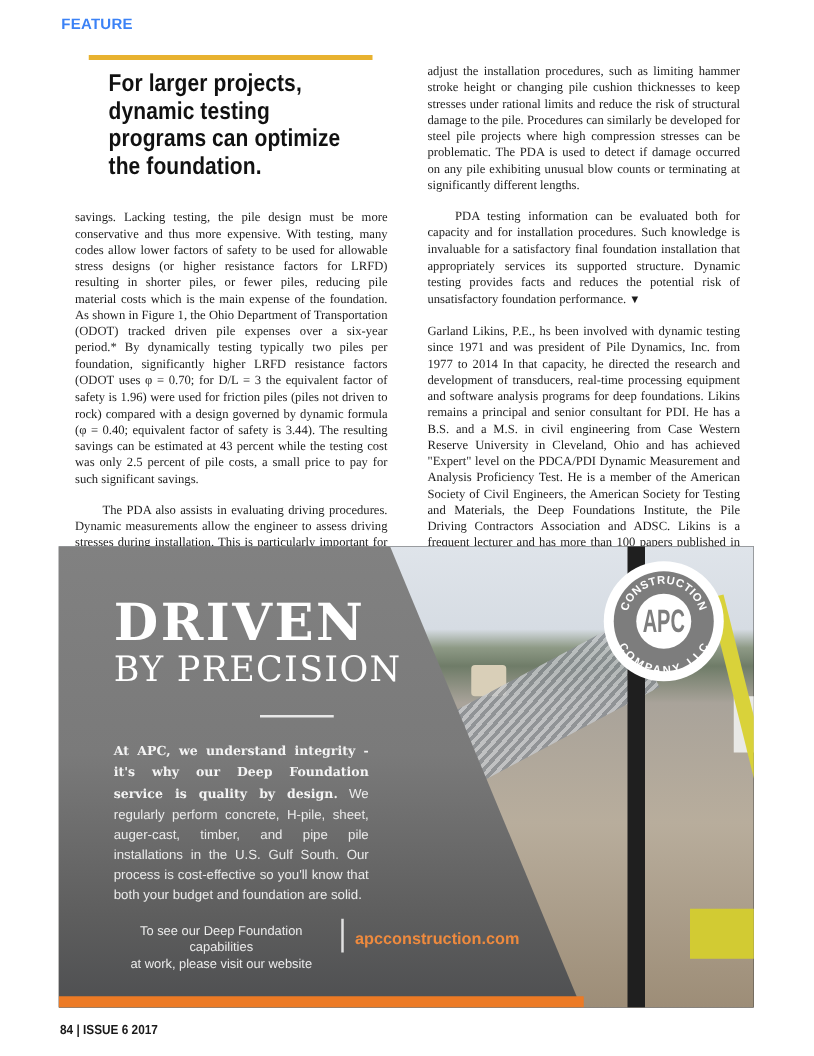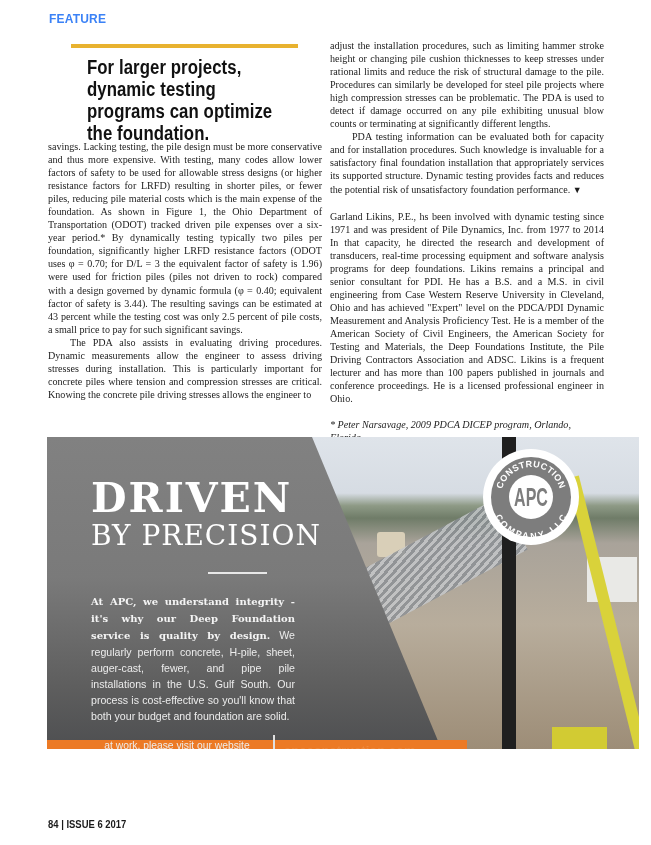--- a/index.html
+++ b/index.html
@@ -5,30 +5,30 @@
   html, body { margin: 0; padding: 0; background: #ffffff; }
   body { width: 651px; height: 845px; position: relative; overflow: hidden; font-family: "Liberation Serif", serif; color: #1a1a1a; }
 
   .section-label { position: absolute; left: 49px; top: 12px; font-family: "Liberation Sans", sans-serif; font-weight: bold; font-size: 12px; letter-spacing: 0.2px; color: #3b82f6; }
 
   .pullquote { position: absolute; left: 71px; top: 44px; width: 227px; text-align: left; }
   .pullquote-rule { height: 4px; background: #e8b22f; margin-bottom: 8px; }
   .pullquote-text { font-family: "Liberation Sans", sans-serif; font-weight: bold; font-size: 19.5px; line-height: 22px; color: #111; transform: scaleX(0.86); transform-origin: center top; letter-spacing: 0.1px; }
 
   .col { position: absolute; font-size: 10.1px; line-height: 13.05px; text-align: justify; color: #1c1c1c; }
-  .col p { margin: 0; }
+  .col p { margin: 12px; }
   .col p.indent { text-indent: 22px; }
-  .col-left { left: 48px; top: 140px; width: 274px; }
+  .col-left { left: 48px; top: 156px; width: 274px; }
   .col-right { left: 330px; top: 39px; width: 274px; }
   .bio { margin-top: 13px !important; }
   .footnote { font-style: italic; margin-top: 13px !important; text-align: left; }
   .end-mark { font-style: normal; font-size: 9px; }
 
   
-  .ad { position: absolute; left: 47px; top: 437px; width: 556px; height: 312px; overflow: hidden; background: #000000; padding-left: 36px; }
+  .ad { position: absolute; left: 47px; top: 437px; width: 556px; height: 369px; overflow: hidden; background: #000000; }
   .ad-photo { position: absolute; inset: 0; background:
       linear-gradient(180deg, #dfe4ea 0%, #d6dce3 18%, #8e9a86 22%, #6f7c68 26%, #a9a39a 34%, #b8ad9c 60%, #9d8d77 100%); }
   .ad-photo .tower { position: absolute; left: 455px; top: 0; width: 14px; height: 369px; background: #1f1f1f; }
   .ad-photo .crane-boom { position: absolute; left: 520px; top: 40px; width: 12px; height: 290px; background: #d9d23a; transform: rotate(-14deg); transform-origin: top; }
   .ad-photo .crane-body { position: absolute; left: 505px; top: 290px; width: 55px; height: 40px; background: #d2cb33; }
   .ad-photo .pipes { position: absolute; left: 290px; top: 150px; width: 200px; height: 60px; background: repeating-linear-gradient(160deg, #c5c8cc 0 3px, #8a8f95 3px 6px); transform: rotate(-28deg); transform-origin: left; opacity: 0.8; }
   .ad-photo .building { position: absolute; left: 540px; top: 120px; width: 50px; height: 45px; background: #e9e9e6; }
   .ad-photo .tank { position: absolute; left: 330px; top: 95px; width: 28px; height: 25px; background: #d9cfb8; border-radius: 3px; }
 
   .ad-panel { position: absolute; inset: 0; background: linear-gradient(180deg, #818181 0%, #7a7a7a 45%, #5e5e5e 80%, #4e4f51 100%);
@@ -87,25 +87,25 @@
     <div class="crane-boom"></div>
     <div class="crane-body"></div>
   </div>
   <div class="ad-panel"></div>
   <div class="ad-orange" style="background: rgb(236, 122, 37);"></div>
 
   <div class="ad-title">DRIVEN</div>
   <div class="ad-subtitle">BY PRECISION</div>
   <div class="ad-rule"></div>
 
-  <div class="ad-body"><b>At APC, we understand integrity - it's why our Deep Foundation service is quality by design.</b><span> We regularly perform concrete, H-pile, sheet, auger-cast, fewer, and pipe pile installations in the U.S. Gulf South. Our process is cost-effective so you'll know that both your budget and foundation are solid.</span></div>
+  <div class="ad-body"><b>At APC, we understand integrity - it's why our Deep Foundation service is quality by design.</b><span> We regularly perform concrete, H-pile, sheet, auger-cast, timber, and pipe pile installations in the U.S. Gulf South. Our process is cost-effective so you'll know that both your budget and foundation are solid.</span></div>
 
   <div class="ad-cta">
+    <div>To see our Deep Foundation capabilities</div>
     <div>at work, please visit our website</div>
-    <div>To see our Deep Foundation capabilities</div>
   </div>
   <div class="ad-cta-divider"></div>
   <div class="ad-url">apcconstruction.com</div>
 
   <div class="ad-logo">
     <svg viewBox="0 0 96 96">
       <defs>
         <path id="arcTop" d="M 18 48 A 30 30 0 0 1 78 48"></path>
         <path id="arcBot" d="M 16 50 A 32 32 0 0 0 80 50"></path>
       </defs>

